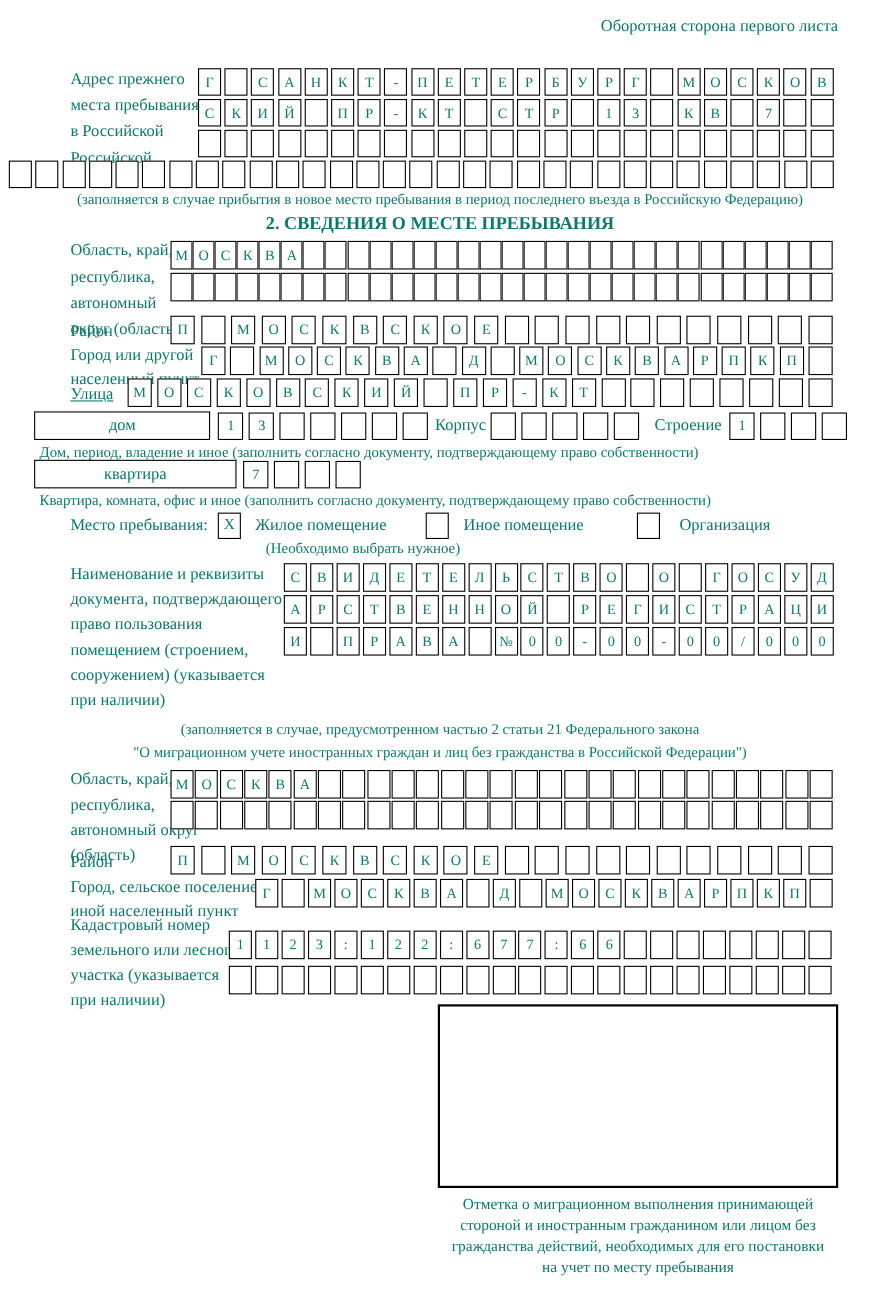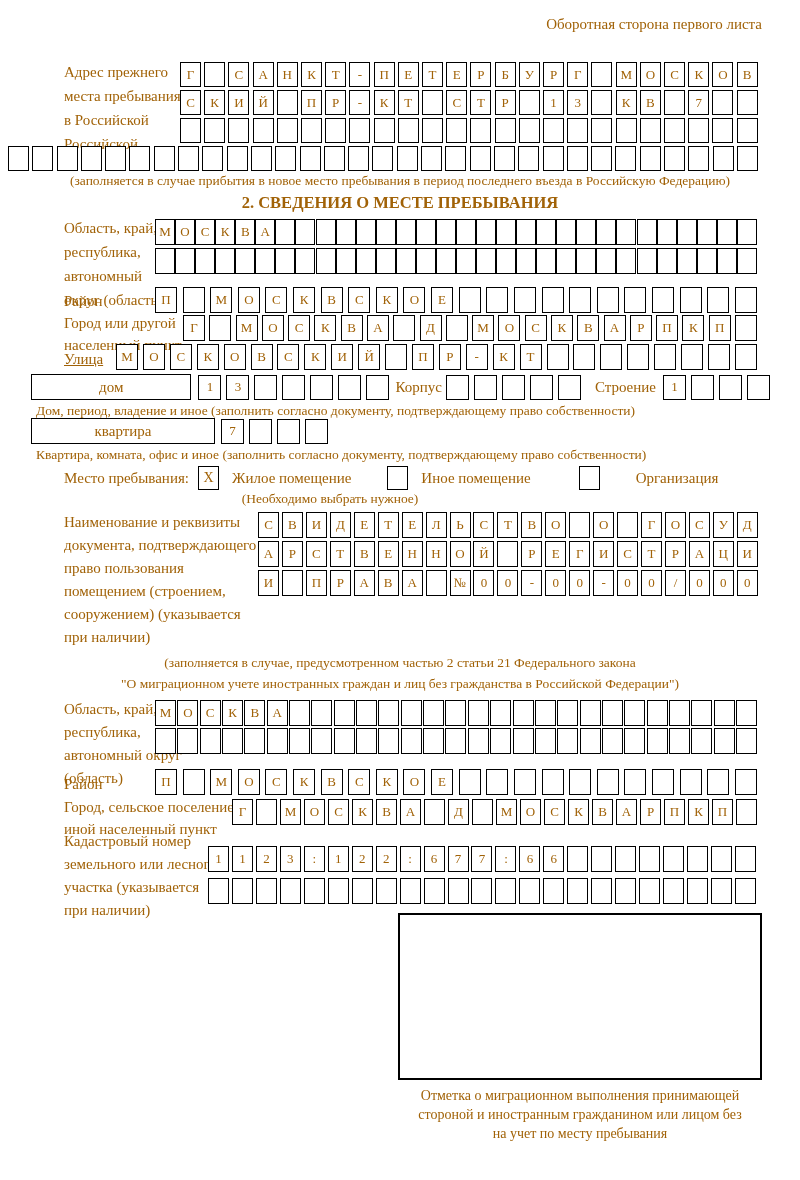--- a/index.html
+++ b/index.html
@@ -1,17 +1,17 @@
 <!DOCTYPE html>
 <html><head>
 <meta charset="utf-8">
 <style>
   html,body{margin:0;padding:0;background:#fff;}
   .page{
-    position:relative;width:800px;height:1180px;background:#fff;color:#a16207;
+    position:relative;width:800px;height:1180px;background:#fff;color:#0f766e;
     font-family:"Liberation Serif","DejaVu Serif",serif;overflow:hidden;
   }
   .abs{position:absolute;}
   .hdr{top:16px;right:38px;font-size:15px;}
   .lbl{font-size:15px;line-height:24px;}
   .lbl-sm{font-size:15px;line-height:23px;}
   .lbl-2l{font-size:15px;line-height:22px;}
   .cells{display:flex;justify-content:space-between;align-items:flex-start;}
   .cell{
     box-sizing:border-box;border:1.6px solid #000;height:25px;
@@ -356,21 +356,21 @@
   </div>
   <div class="abs note" style="left:36px;top:447px;">Квартира, комната, офис и иное (заполнить согласно документу, подтверждающему право собственности)</div>
 
   <div class="abs inline-row" style="left:64px;top:466px;">
     <div class="plain-label">Место пребывания:</div>
     <div class="chk" style="margin-left:9px;">X</div>
     <div class="plain-label" style="margin-left:13px;">Жилое помещение</div>
     <div class="chk" style="margin-left:36px;"></div>
     <div class="plain-label" style="margin-left:13px;">Иное помещение</div>
     <div class="chk" style="margin-left:48px;"></div>
-    <div class="plain-label" style="margin-left:36px;">Организация</div>
+    <div class="plain-label" style="margin-left:18px;">Организация</div>
   </div>
   <div class="abs note" style="left:0;top:491px;width:660px;text-align:center;">(Необходимо выбрать нужное)</div>
 
   <div class="abs lbl-sm" style="left:64px;top:511px;">
       <div>Наименование и реквизиты</div>
       <div>документа, подтверждающего</div>
       <div>право пользования</div>
       <div>помещением (строением,</div>
       <div>сооружением) (указывается</div>
       <div>при наличии)</div>
@@ -622,16 +622,17 @@
       <span class="cell">&nbsp;</span>
       <span class="cell">&nbsp;</span>
       <span class="cell">&nbsp;</span>
       <span class="cell">&nbsp;</span>
     </div>
 
   <div class="abs stamp-box" style="left:398px;top:913px;width:364px;height:167px;"></div>
   <div class="abs caption" style="left:390px;top:1086px;width:380px;">
       <div>Отметка о миграционном выполнения принимающей</div>
       <div>стороной и иностранным гражданином или лицом без</div>
+      <div>гражданства действий, необходимых для его постановки</div>
       <div>на учет по месту пребывания</div>
     </div>
 
 </div>
 
 </body></html>

